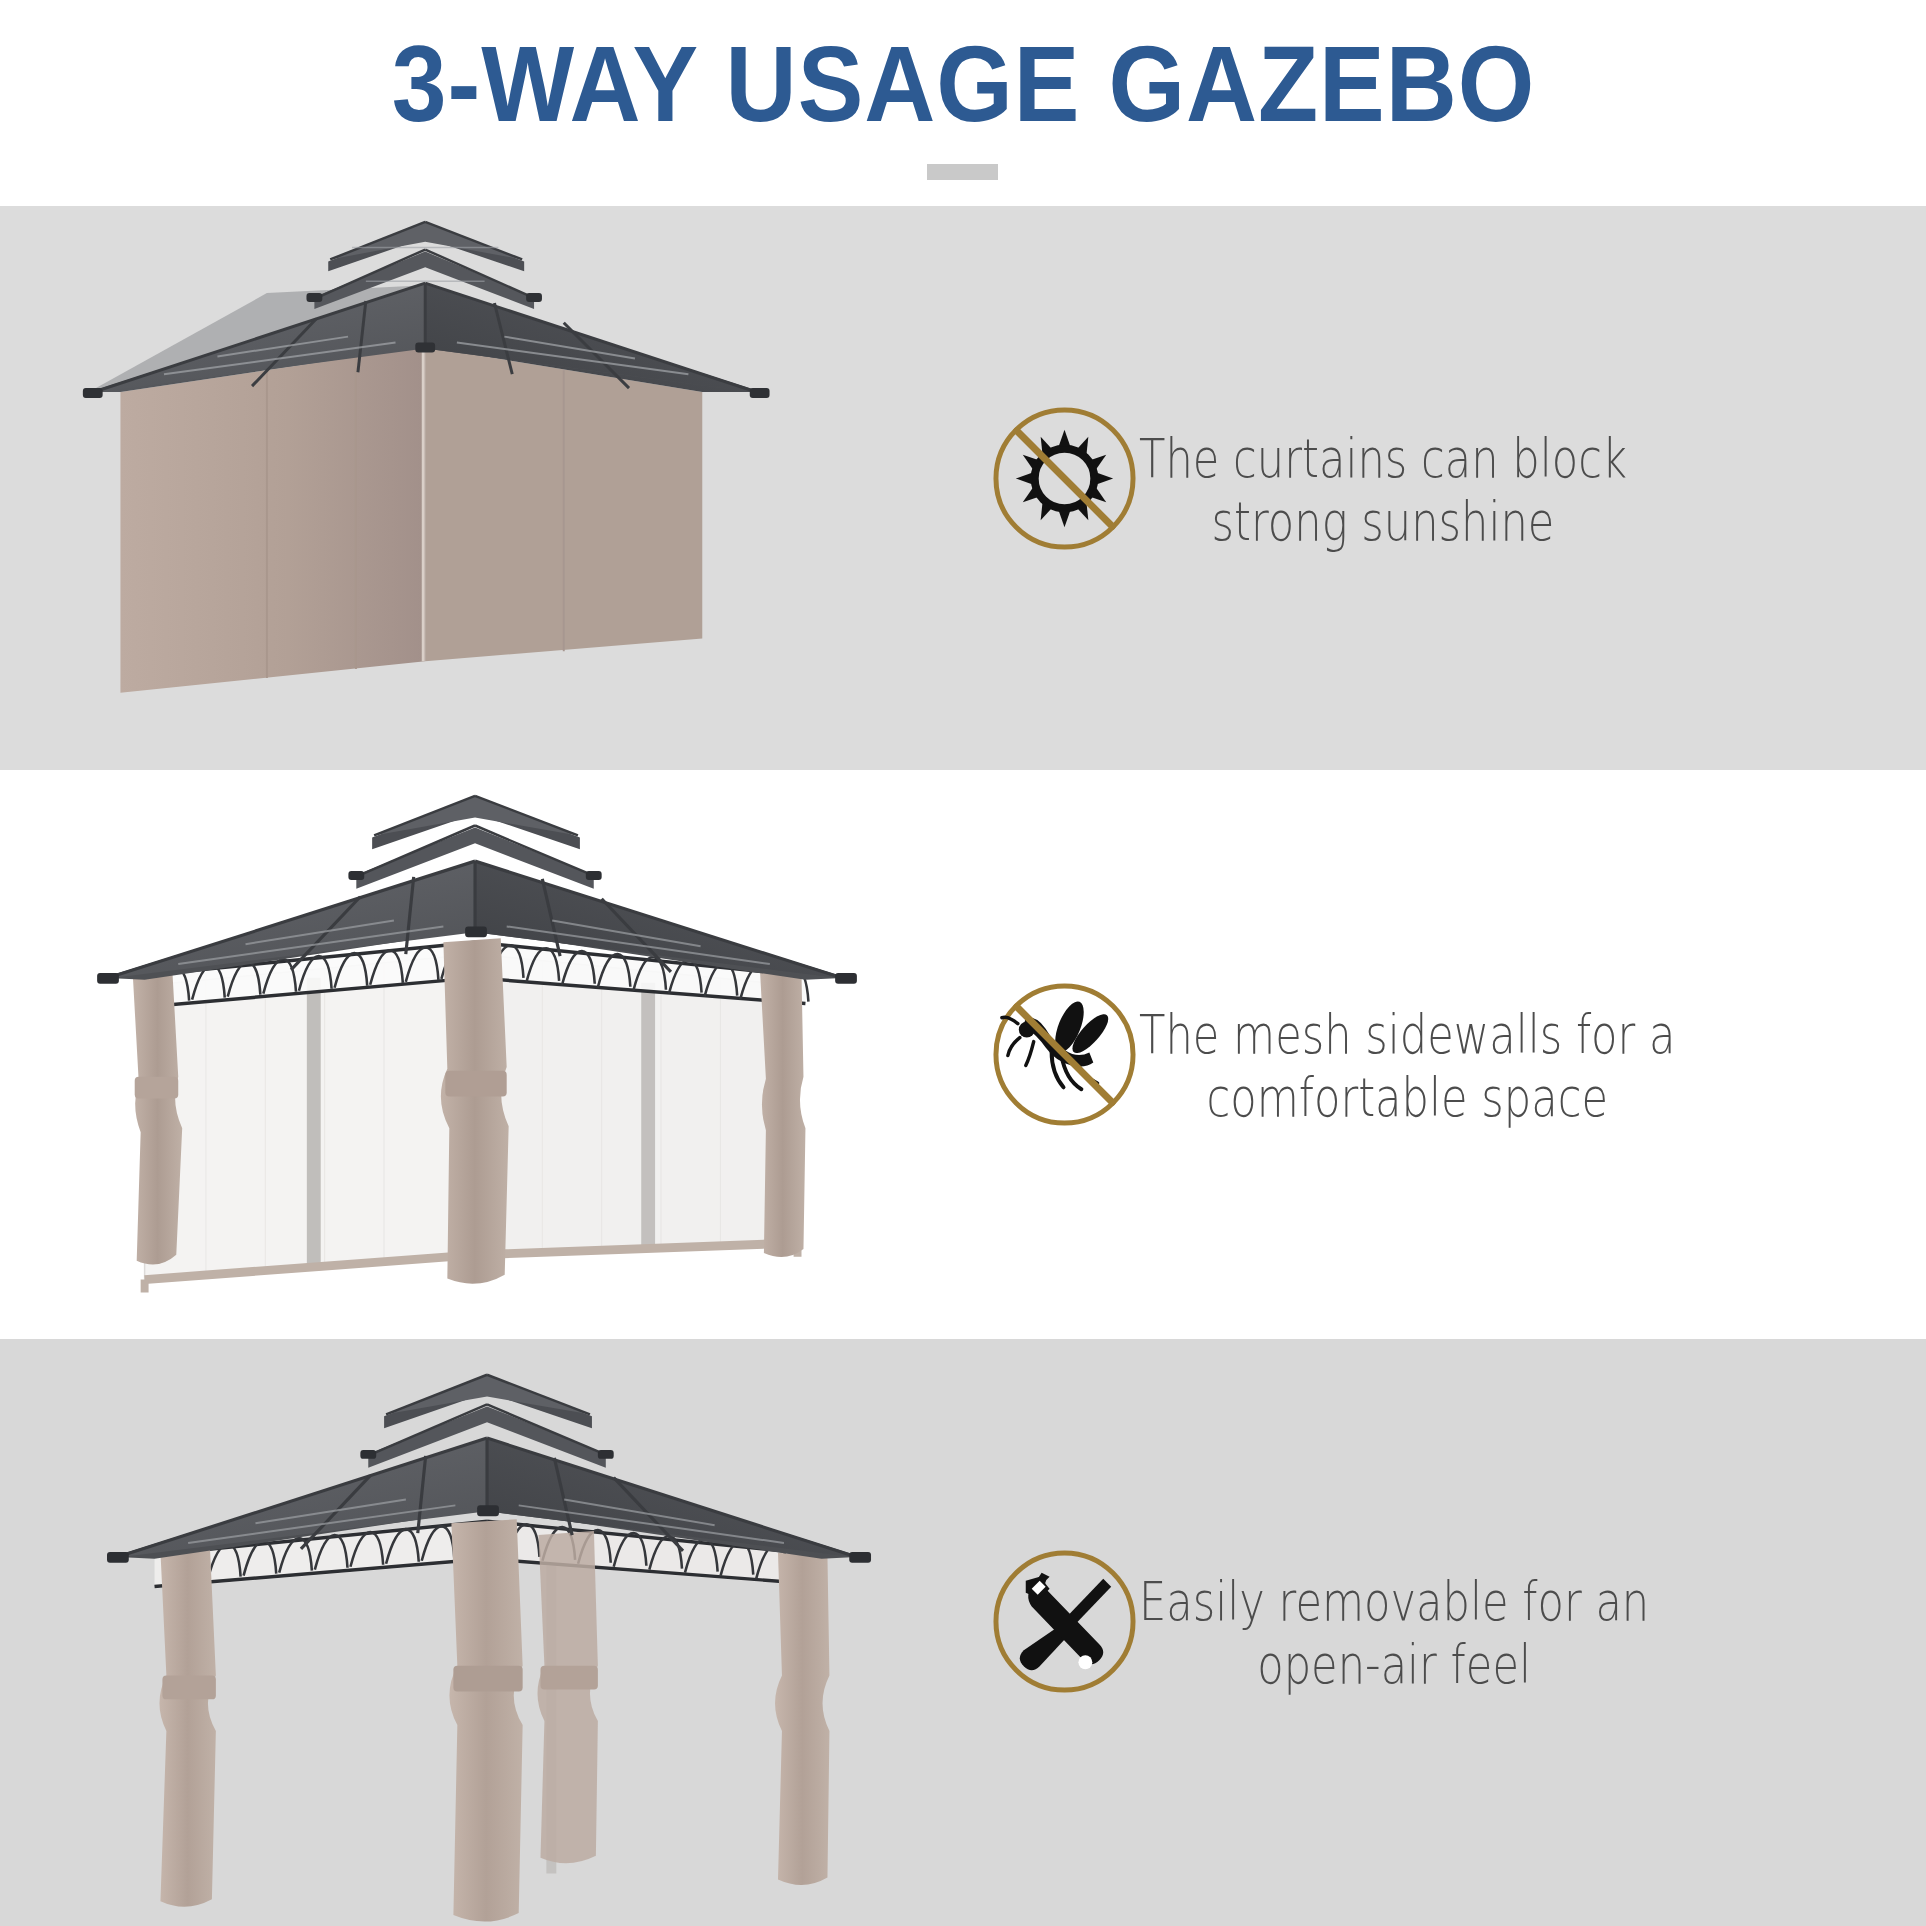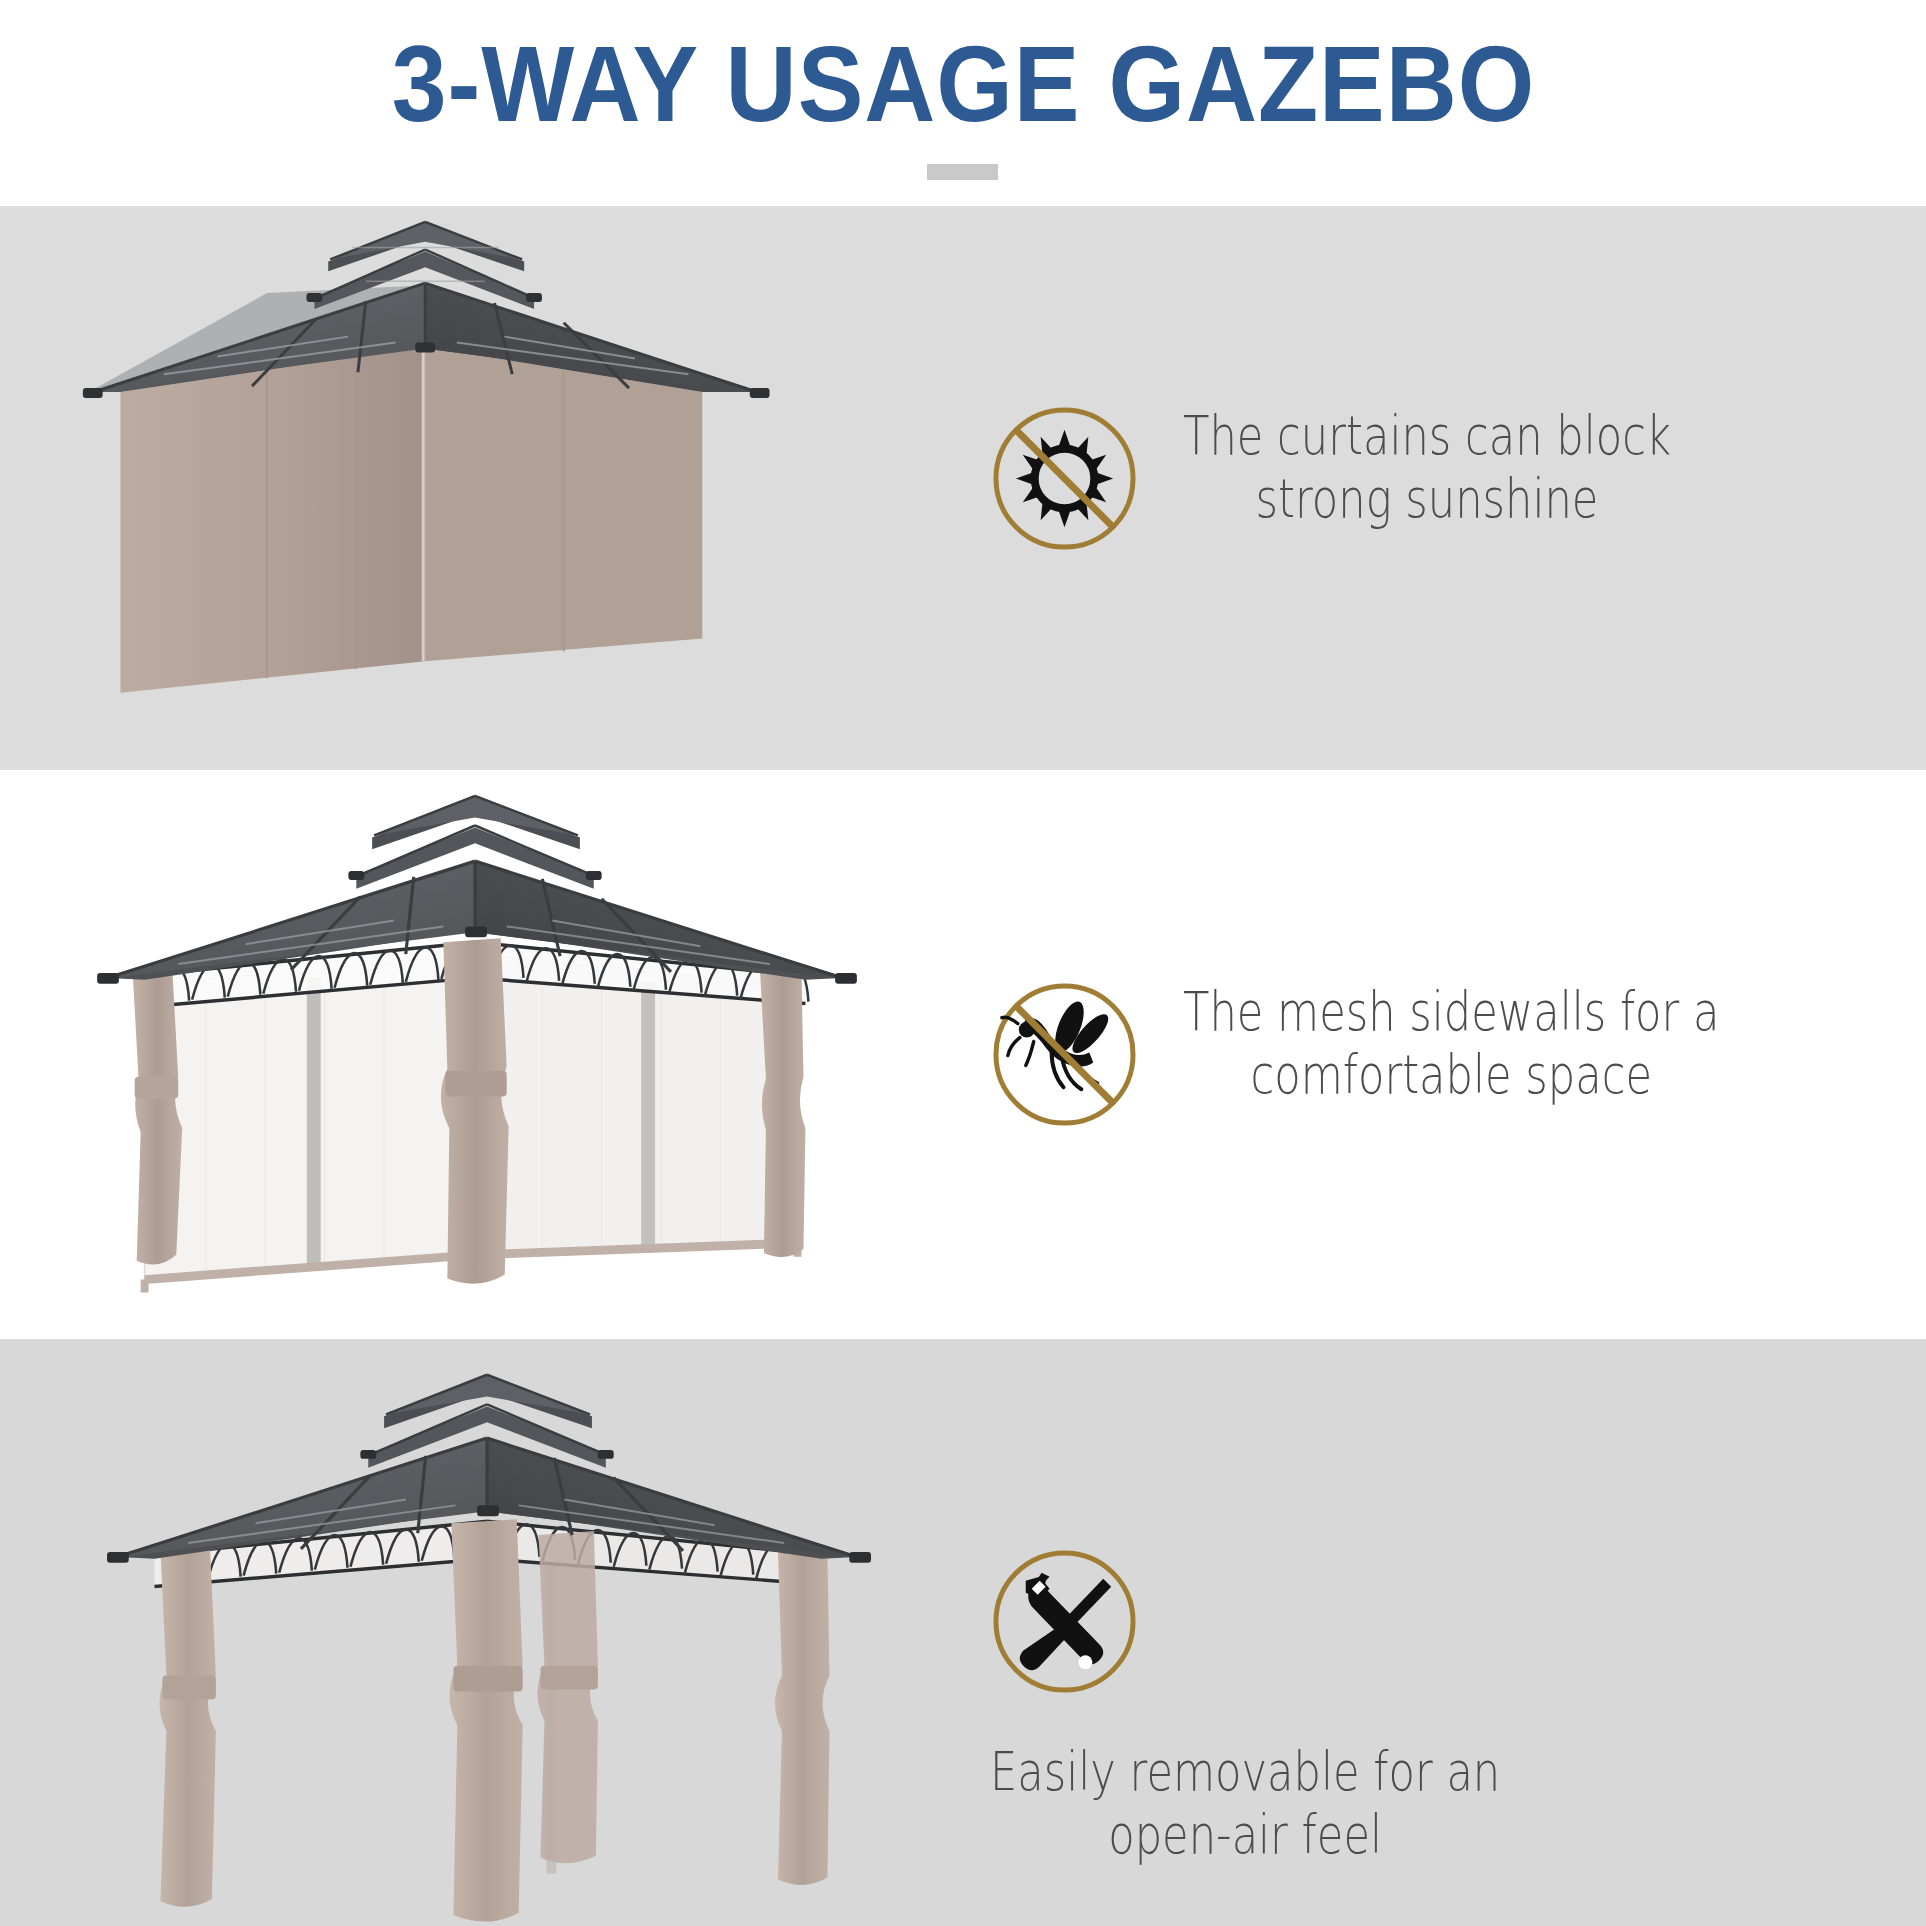--- a/index.html
+++ b/index.html
@@ -35,22 +35,21 @@
 
   
   .panel{position:absolute;left:0;width:1927px;overflow:hidden;}
   .panel.p1{top:206px;height:564px;background:#dcdcdc;}
   .panel.p2{top:770px;height:568px;background:#ffffff;padding-left:32px;}
   .panel.p3{top:1339px;height:588px;background:#d8d8d8;}
 
   
   .feature{
     position:absolute;
-    display:flex;align-items:flex-start;
-    gap:44px;
+    display:flex;align-items:flex-end;
   }
   .feature.f1{left:990px;top:404px;}
   .feature.f2{left:990px;top:980px;}
   .feature.f3{left:990px;top:1546px;}
 
   .badge{
     position:relative;
     width:149px;height:149px;flex:0 0 149px;
   }
   .badge svg{display:block;width:149px;height:149px;}
@@ -430,21 +429,21 @@
         </g>
 
         <rect x="8" y="205" width="22" height="11" rx="3" fill="#2d2f33"></rect>
         <rect x="758" y="205" width="22" height="11" rx="3" fill="#2d2f33"></rect>
         <rect x="382" y="158" width="22" height="11" rx="3" fill="#2d2f33"></rect>
         <rect x="264" y="102" width="16" height="9" rx="3" fill="#2d2f33"></rect>
         <rect x="504" y="102" width="16" height="9" rx="3" fill="#2d2f33"></rect>
       </svg>
     </div>
 
-    <div class="feature f3" style="top:208px;flex-direction:column;">
+    <div class="feature f3" style="top:208px;">
       <div class="badge">
         <svg viewBox="0 0 150 150">
           <circle cx="75" cy="75" r="69" fill="none" stroke="#a07d34" stroke-width="5"></circle>
           <g fill="#111111">
 
             <path d="M114,32 l8,8 l-48,50 l-8,-8 Z"></path>
             <path d="M66,82 l10,10 l-26,28 q-8,8 -16,0 q-8,-8 0,-16 Z"></path>
 
             <path d="M44,38 q-10,10 -2,22 l52,54 q8,8 16,0 q8,-8 0,-16 l-52,-54 q-6,-8 2,-14 l-8,-4 Z"></path>
             <path d="M36,34 l14,-4 l10,12 l-10,10 l-14,-6 Z"></path>

